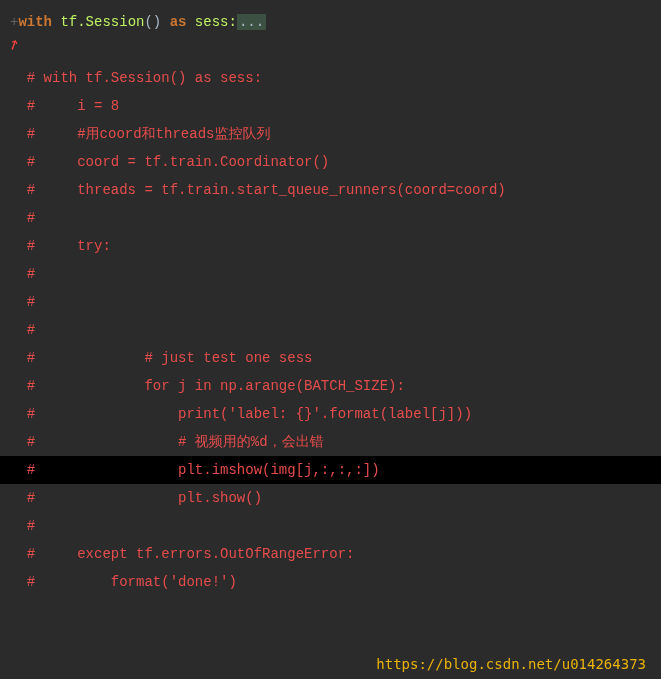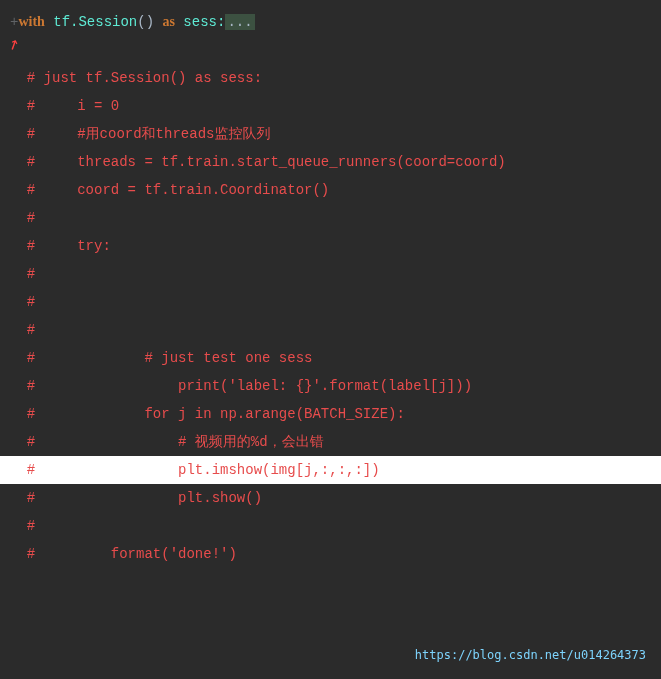--- a/index.html
+++ b/index.html
@@ -24,79 +24,79 @@
       white-space: pre;
       padding-left: 10px;
       height: 28px;
     }
     .gutter-plus {
       color: #606366;
     }
     .keyword {
       color: #cc7832;
       font-weight: bold;
-      font-family: Liberation Serif, serif;
     }
     .code-text {
-      color: #5eead4;
+      color: #bef264;
     }
     .paren {
       color: #a9b7c6;
     }
     .fold {
       background: #3c5141;
       color: #a9b7c6;
       padding: 0 2px;
     }
     .comment {
       color: #e74c4c;
     }
     .highlighted-line {
-      background: #ffffff;
+      background: #000000;
     }
     .arrow {
       position: absolute;
       left: 8px;
       top: 30px;
       color: #ff4040;
       font-size: 18px;
       transform: rotate(-25deg);
     }
     .watermark {
       position: absolute;
-      bottom: 10px;
+      bottom: 1px;
       right: 15px;
-      color: #7dd3fc;
-      font-size: 12px;
+      color: #eab308;
+      font-size: 14px;
       font-family: 'Consolas', 'Monaco', monospace;
     }
   </style>
 </head>
 <body>
 
 <div class="editor">
   <div class="line"><span class="gutter-plus">+</span><span class="keyword">with</span><span class="code-text"> tf.Session</span><span class="paren">()</span><span class="code-text"> </span><span class="keyword">as</span><span class="code-text"> sess:</span><span class="fold">...</span></div>
   <div class="line"></div>
   <div id="comment-lines">
-      <div class="line"><span class="comment">  # just tf.Session() as sess:</span></div>
-      <div class="line"><span class="comment">  #     i = 0</span></div>
+      <div class="line"><span class="comment">  # with tf.Session() as sess:</span></div>
+      <div class="line"><span class="comment">  #     i = 8</span></div>
       <div class="line"><span class="comment">  #     #用coord和threads监控队列</span></div>
+      <div class="line"><span class="comment">  #     coord = tf.train.Coordinator()</span></div>
       <div class="line"><span class="comment">  #     threads = tf.train.start_queue_runners(coord=coord)</span></div>
-      <div class="line"><span class="comment">  #     coord = tf.train.Coordinator()</span></div>
       <div class="line"><span class="comment">  #</span></div>
       <div class="line"><span class="comment">  #     try:</span></div>
       <div class="line"><span class="comment">  #</span></div>
       <div class="line"><span class="comment">  #</span></div>
       <div class="line"><span class="comment">  #</span></div>
       <div class="line"><span class="comment">  #             # just test one sess</span></div>
+      <div class="line"><span class="comment">  #             for j in np.arange(BATCH_SIZE):</span></div>
       <div class="line"><span class="comment">  #                 print('label: {}'.format(label[j]))</span></div>
-      <div class="line"><span class="comment">  #             for j in np.arange(BATCH_SIZE):</span></div>
       <div class="line"><span class="comment">  #                 # 视频用的%d，会出错</span></div>
       <div class="line highlighted-line"><span class="comment">  #                 plt.imshow(img[j,:,:,:])</span></div>
       <div class="line"><span class="comment">  #                 plt.show()</span></div>
       <div class="line"><span class="comment">  #</span></div>
+      <div class="line"><span class="comment">  #     except tf.errors.OutOfRangeError:</span></div>
       <div class="line"><span class="comment">  #         format('done!')</span></div>
     </div>
 </div>
 
 <div class="arrow">↗</div>
 
 <div class="watermark">https://blog.csdn.net/u014264373</div>
 
 </body></html>

